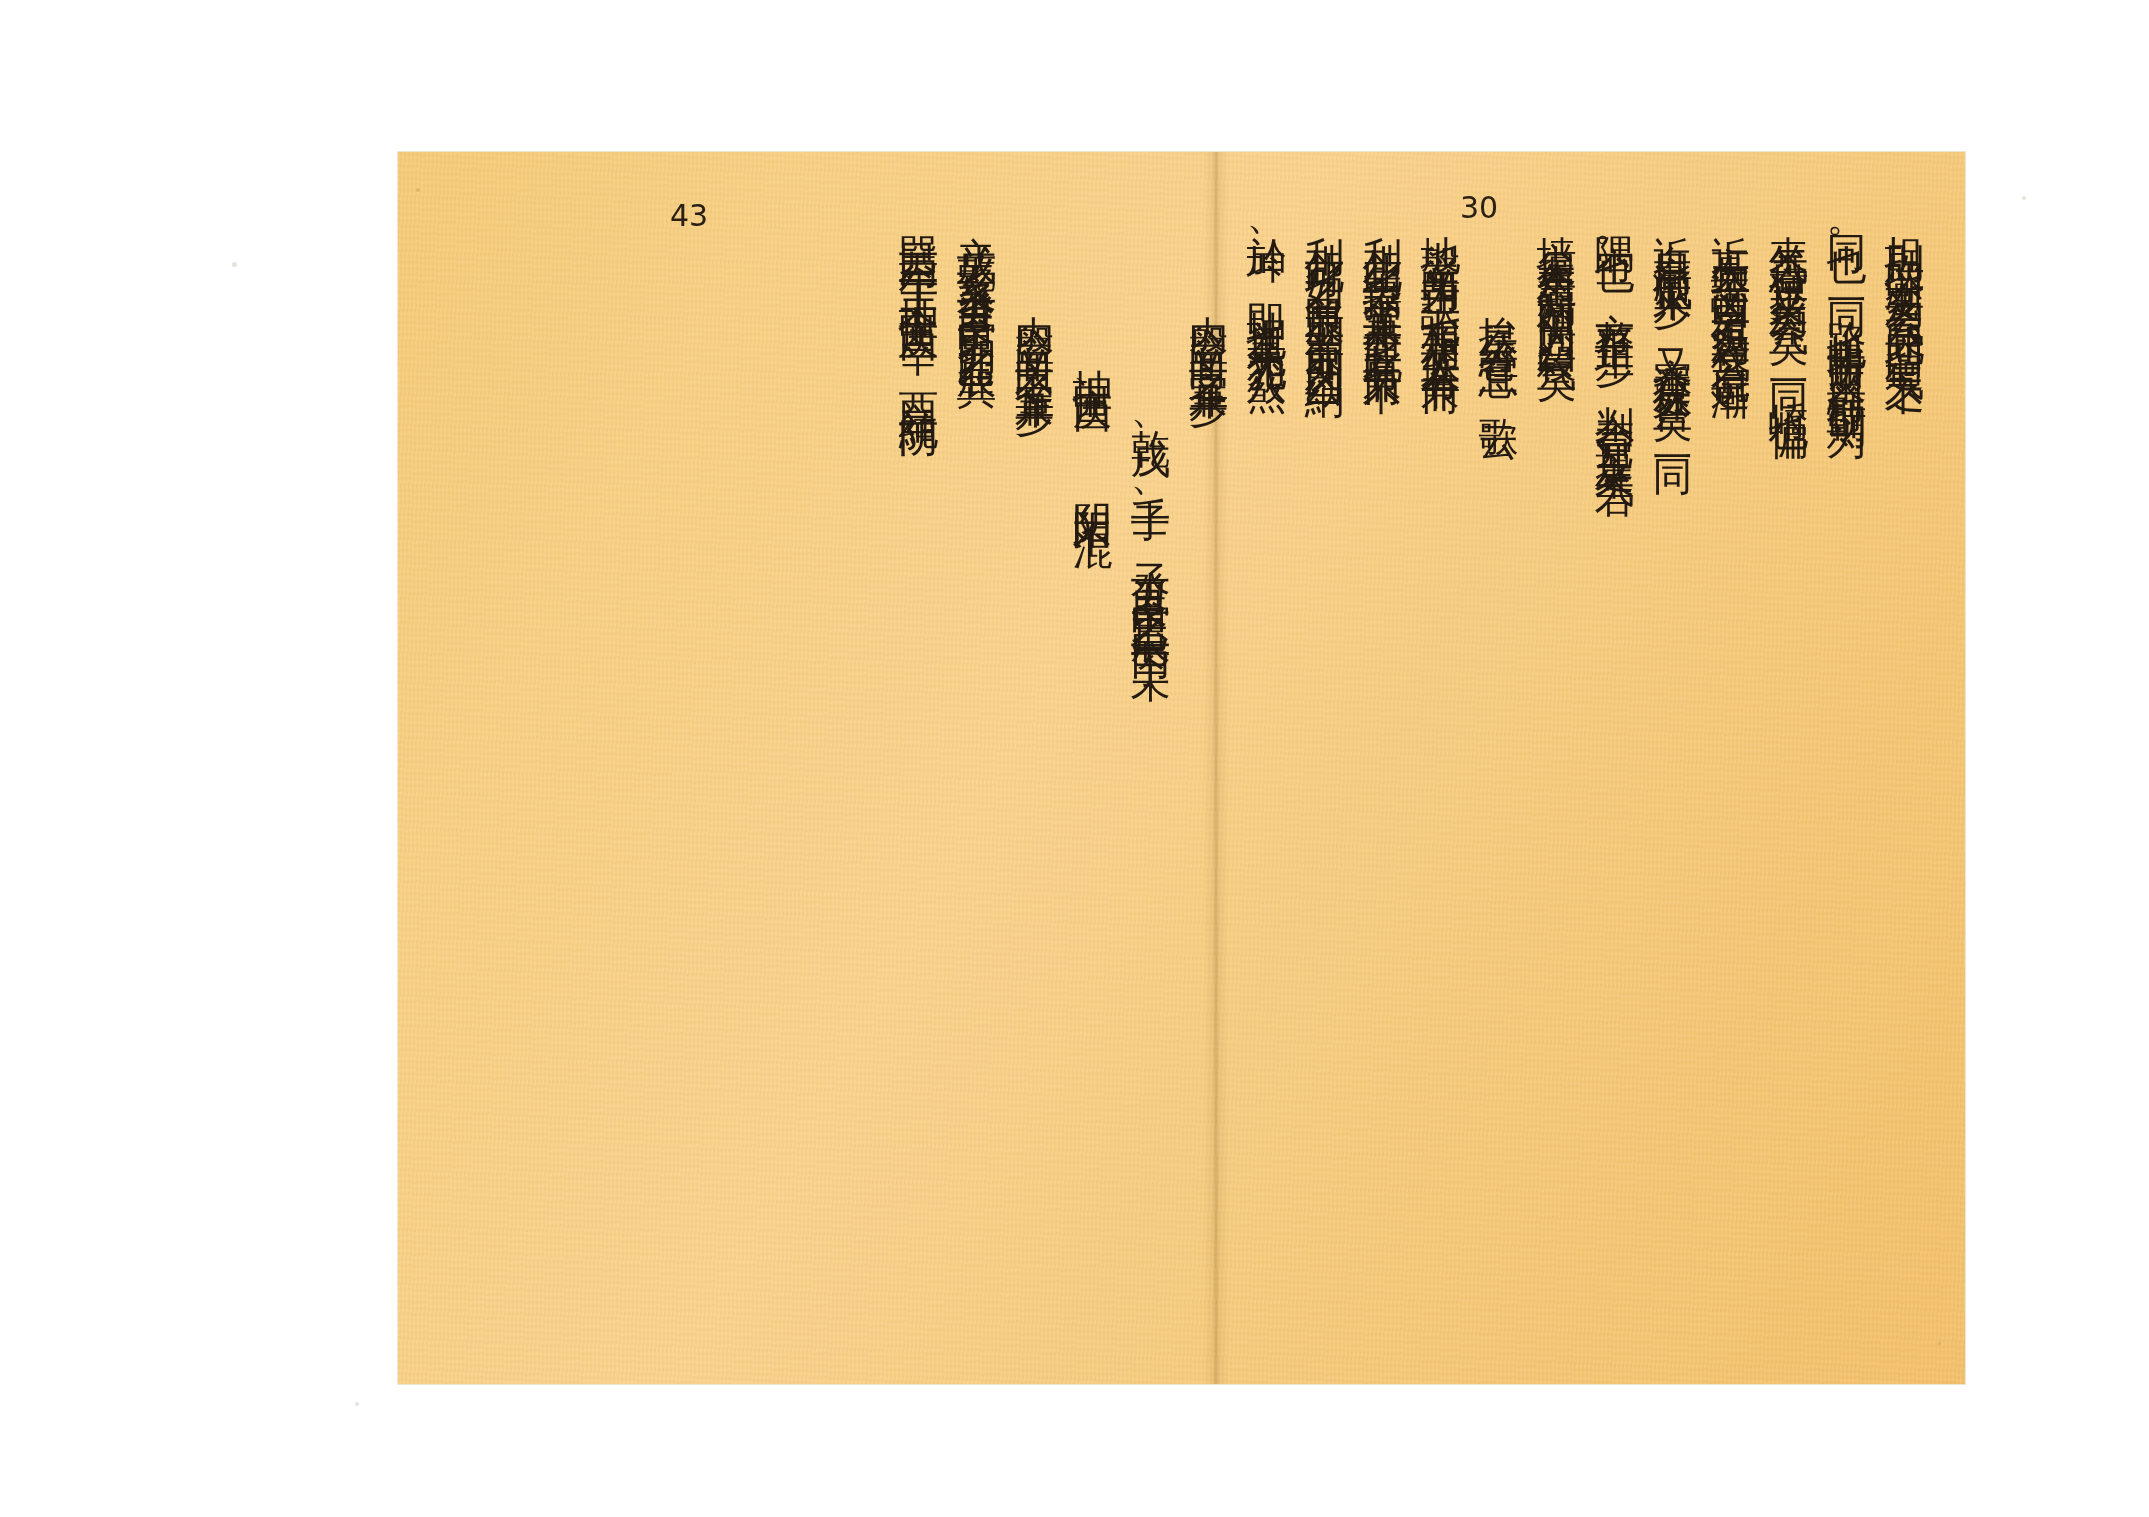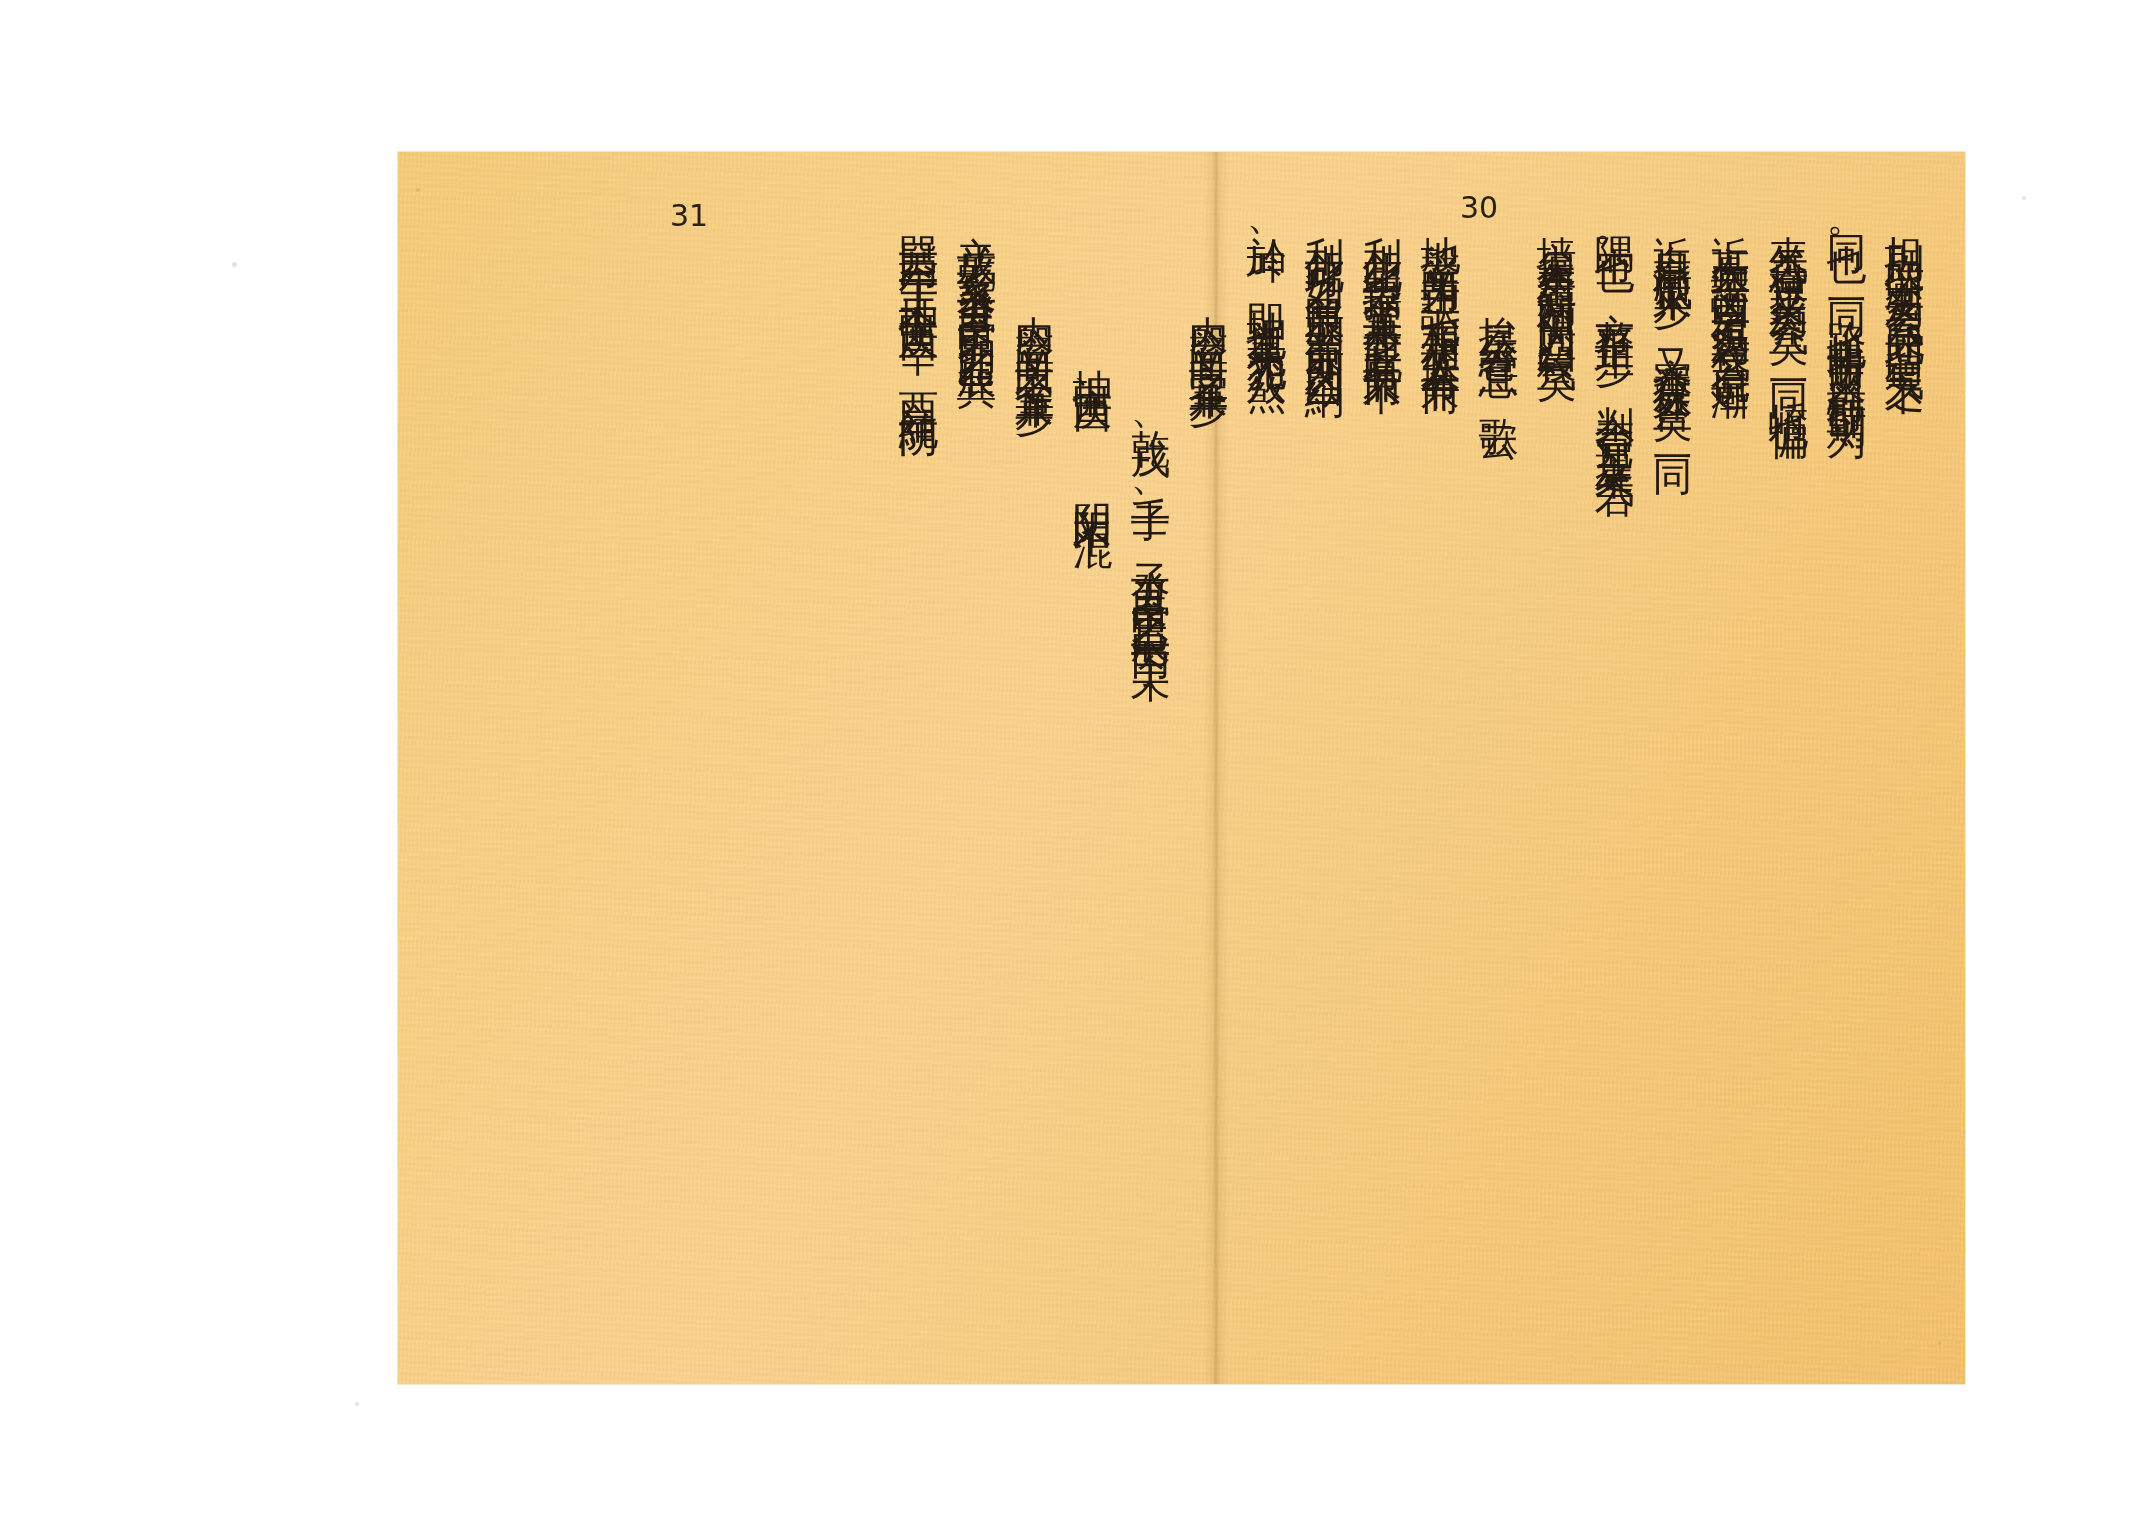--- a/index.html
+++ b/index.html
@@ -109,21 +109,21 @@
 </style>
 </head>
 <body>
 
 <div id="page">
 
   <div id="sheet">
     <div id="grain"></div>
     <div id="fold"></div>
 
-    <div class="pagenum" id="pagenum-left">31</div>
+    <div class="pagenum" id="pagenum-left">43</div>
     <div class="pagenum" id="pagenum-right">30</div>
 
     <div id="columns">
       <div class="col">坦則坎凹漸変为离气矣此回凹迴气之不</div>
       <div class="col">同也。同一路也曲折而來自前特朝則为</div>
       <div class="col">來气若横过步又为界气矣。同一嶠也偏</div>
       <div class="col">近高大無論吉凶之方俱为殺气若自远漸</div>
       <div class="col">近自高漸低來步、又審運分休咎矣。同一</div>
       <div class="col">隅空也。方整平坦步、判合否元運之來气若</div>
       <div class="col">墙尖屋角歪斜漏凹俱为凹凸殺气矣、</div>

